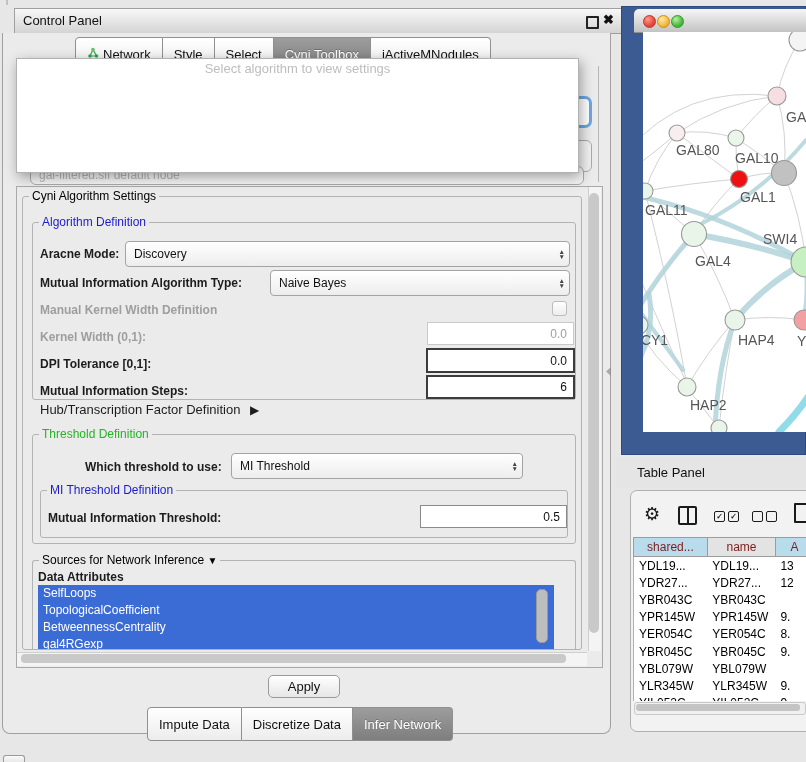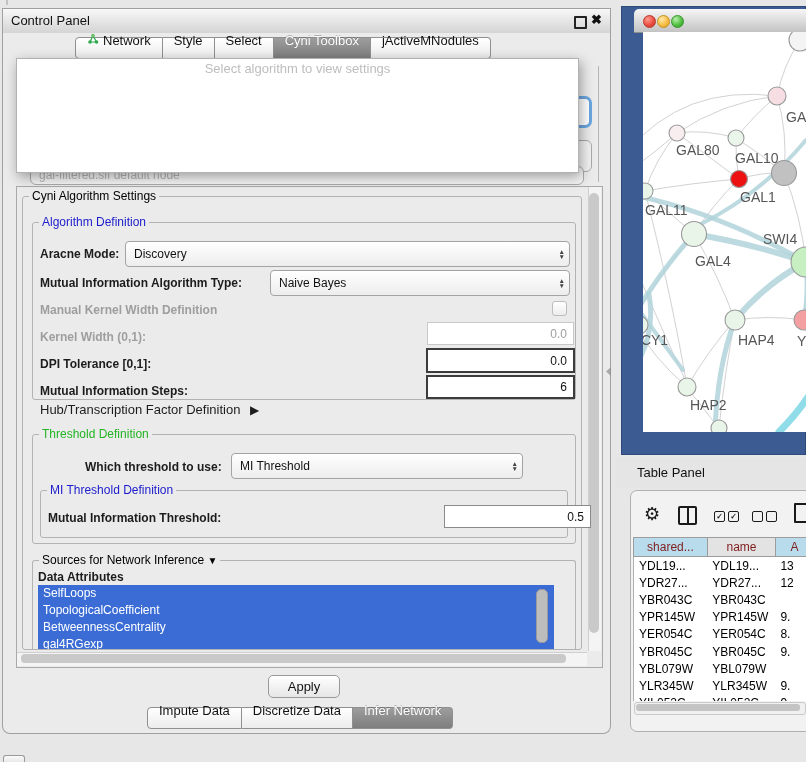--- a/index.html
+++ b/index.html
@@ -7,32 +7,32 @@
     position:relative;width:806px;height:762px;overflow:hidden;
     background:#e7e7e7;font-family:"Liberation Sans",sans-serif;
     -webkit-font-smoothing:antialiased;
   }
   .abs{position:absolute;}
   .lbl{font-size:12px;color:#1c1c1c;white-space:nowrap;}
   .bold{font-weight:700;}
   .gray{color:#9e9e9e;}
 
   
-  #cp-titlebar{left:2px;top:8px;width:607px;height:24px;
+  #cp-titlebar{left:14px;top:8px;width:607px;height:24px;
     background:linear-gradient(#f8f8f8,#d4d4d4);
     border:1px solid #a0a0a0;text-align:center;}
   #cp-title{left:8px;top:0;line-height:24px;font-size:13px;color:#111;}
   #cp-float{left:571px;top:7px;width:9px;height:9px;border:2px solid #222;border-radius:1px;}
   #cp-close{left:588px;top:3px;font-size:13px;font-weight:700;color:#111;}
   #cp-body{left:2px;top:33px;width:607px;height:700px;background:#ebebeb;
     border:1px solid #a0a0a0;border-top:none;border-radius:0 0 8px 8px;}
 
   
   .segbar{display:flex;height:21px;}
-  .seg{display:flex;align-items:flex-end;gap:4px;padding:10px 11px;font-size:13px;color:#111;
+  .seg{display:flex;align-items:center;gap:4px;padding:16px 11px;font-size:13px;color:#111;
     background:linear-gradient(#ffffff,#ececec);border:1px solid #909090;border-left:none;
     white-space:nowrap;}
   .seg:first-child{border-left:1px solid #909090;border-radius:4px 0 0 4px;}
   .seg:last-child{border-radius:0 4px 4px 0;}
   .seg.selected{background:linear-gradient(#9d9d9d,#7e7e7e);color:#fff;text-shadow:0 -1px 0 rgba(0,0,0,.25);}
   #top-tabs{left:75px;top:37px;}
   #bottom-tabs{left:147px;top:707px;}
 
   
   #algo-popup{left:16px;top:58px;width:561px;height:113px;background:#fff;
@@ -234,21 +234,21 @@
 <div class="abs lbl bold" style="left:85px;top:460px;">Which threshold to use:</div>
 <div class="abs combo" style="left:231px;top:453px;width:290px;height:24px;">
   <span class="txt">MI Threshold</span>
   <span class="arrows">▲<br>▼</span>
 </div>
 
 <div class="abs groupbox" style="left:40px;top:490px;width:526px;height:46px;">
   <span class="gtitle blue-t">MI Threshold Definition</span>
 </div>
 <div class="abs lbl bold" style="left:48px;top:511px;">Mutual Information Threshold:</div>
-<div class="abs tfield" style="left:444px;top:505px;width:139px;height:21px;">
+<div class="abs tfield" style="left:420px;top:505px;width:139px;height:21px;">
   <span>0.5</span>
 </div>
 
 <div class="abs groupbox" style="left:32px;top:560px;width:542px;height:89px;border-bottom:none;border-radius:3px 3px 0 0;">
   <span class="gtitle">
     <span>Sources for Network Inference</span>
     <span style="font-size:10px;">▼</span>
   </span>
 </div>
 <div class="abs lbl bold" style="left:38px;top:570px;">Data Attributes</div>

